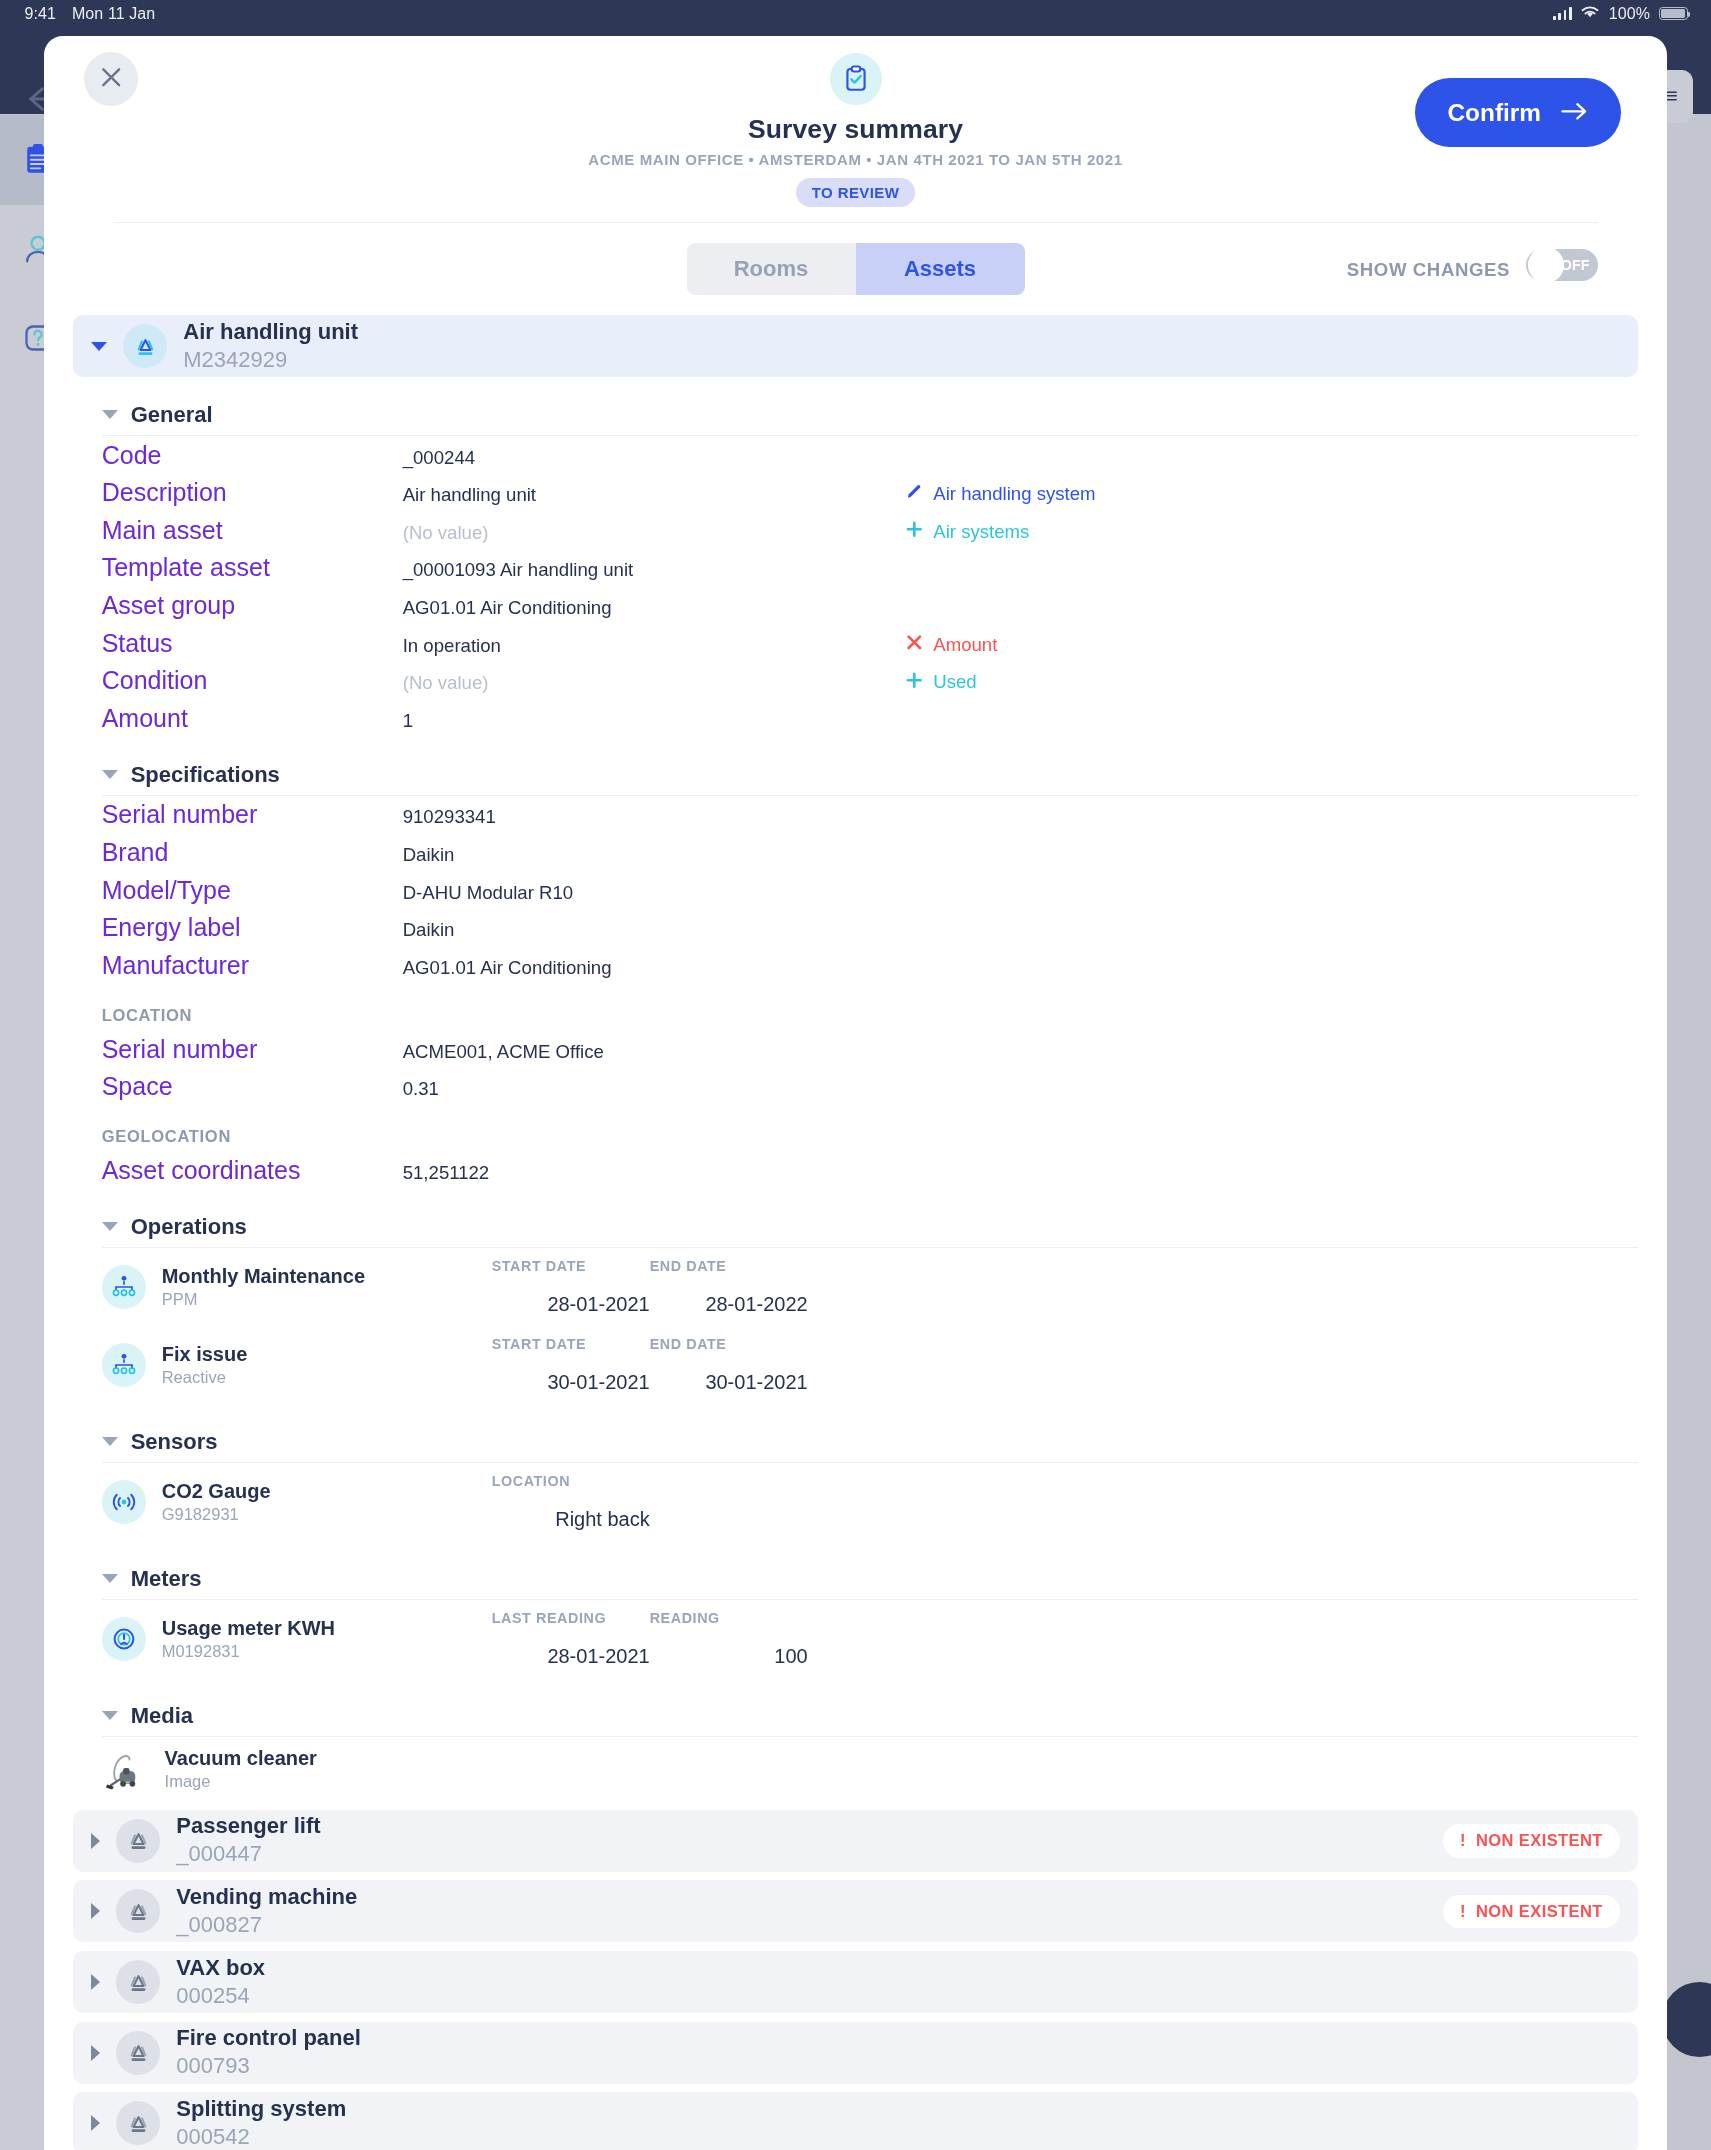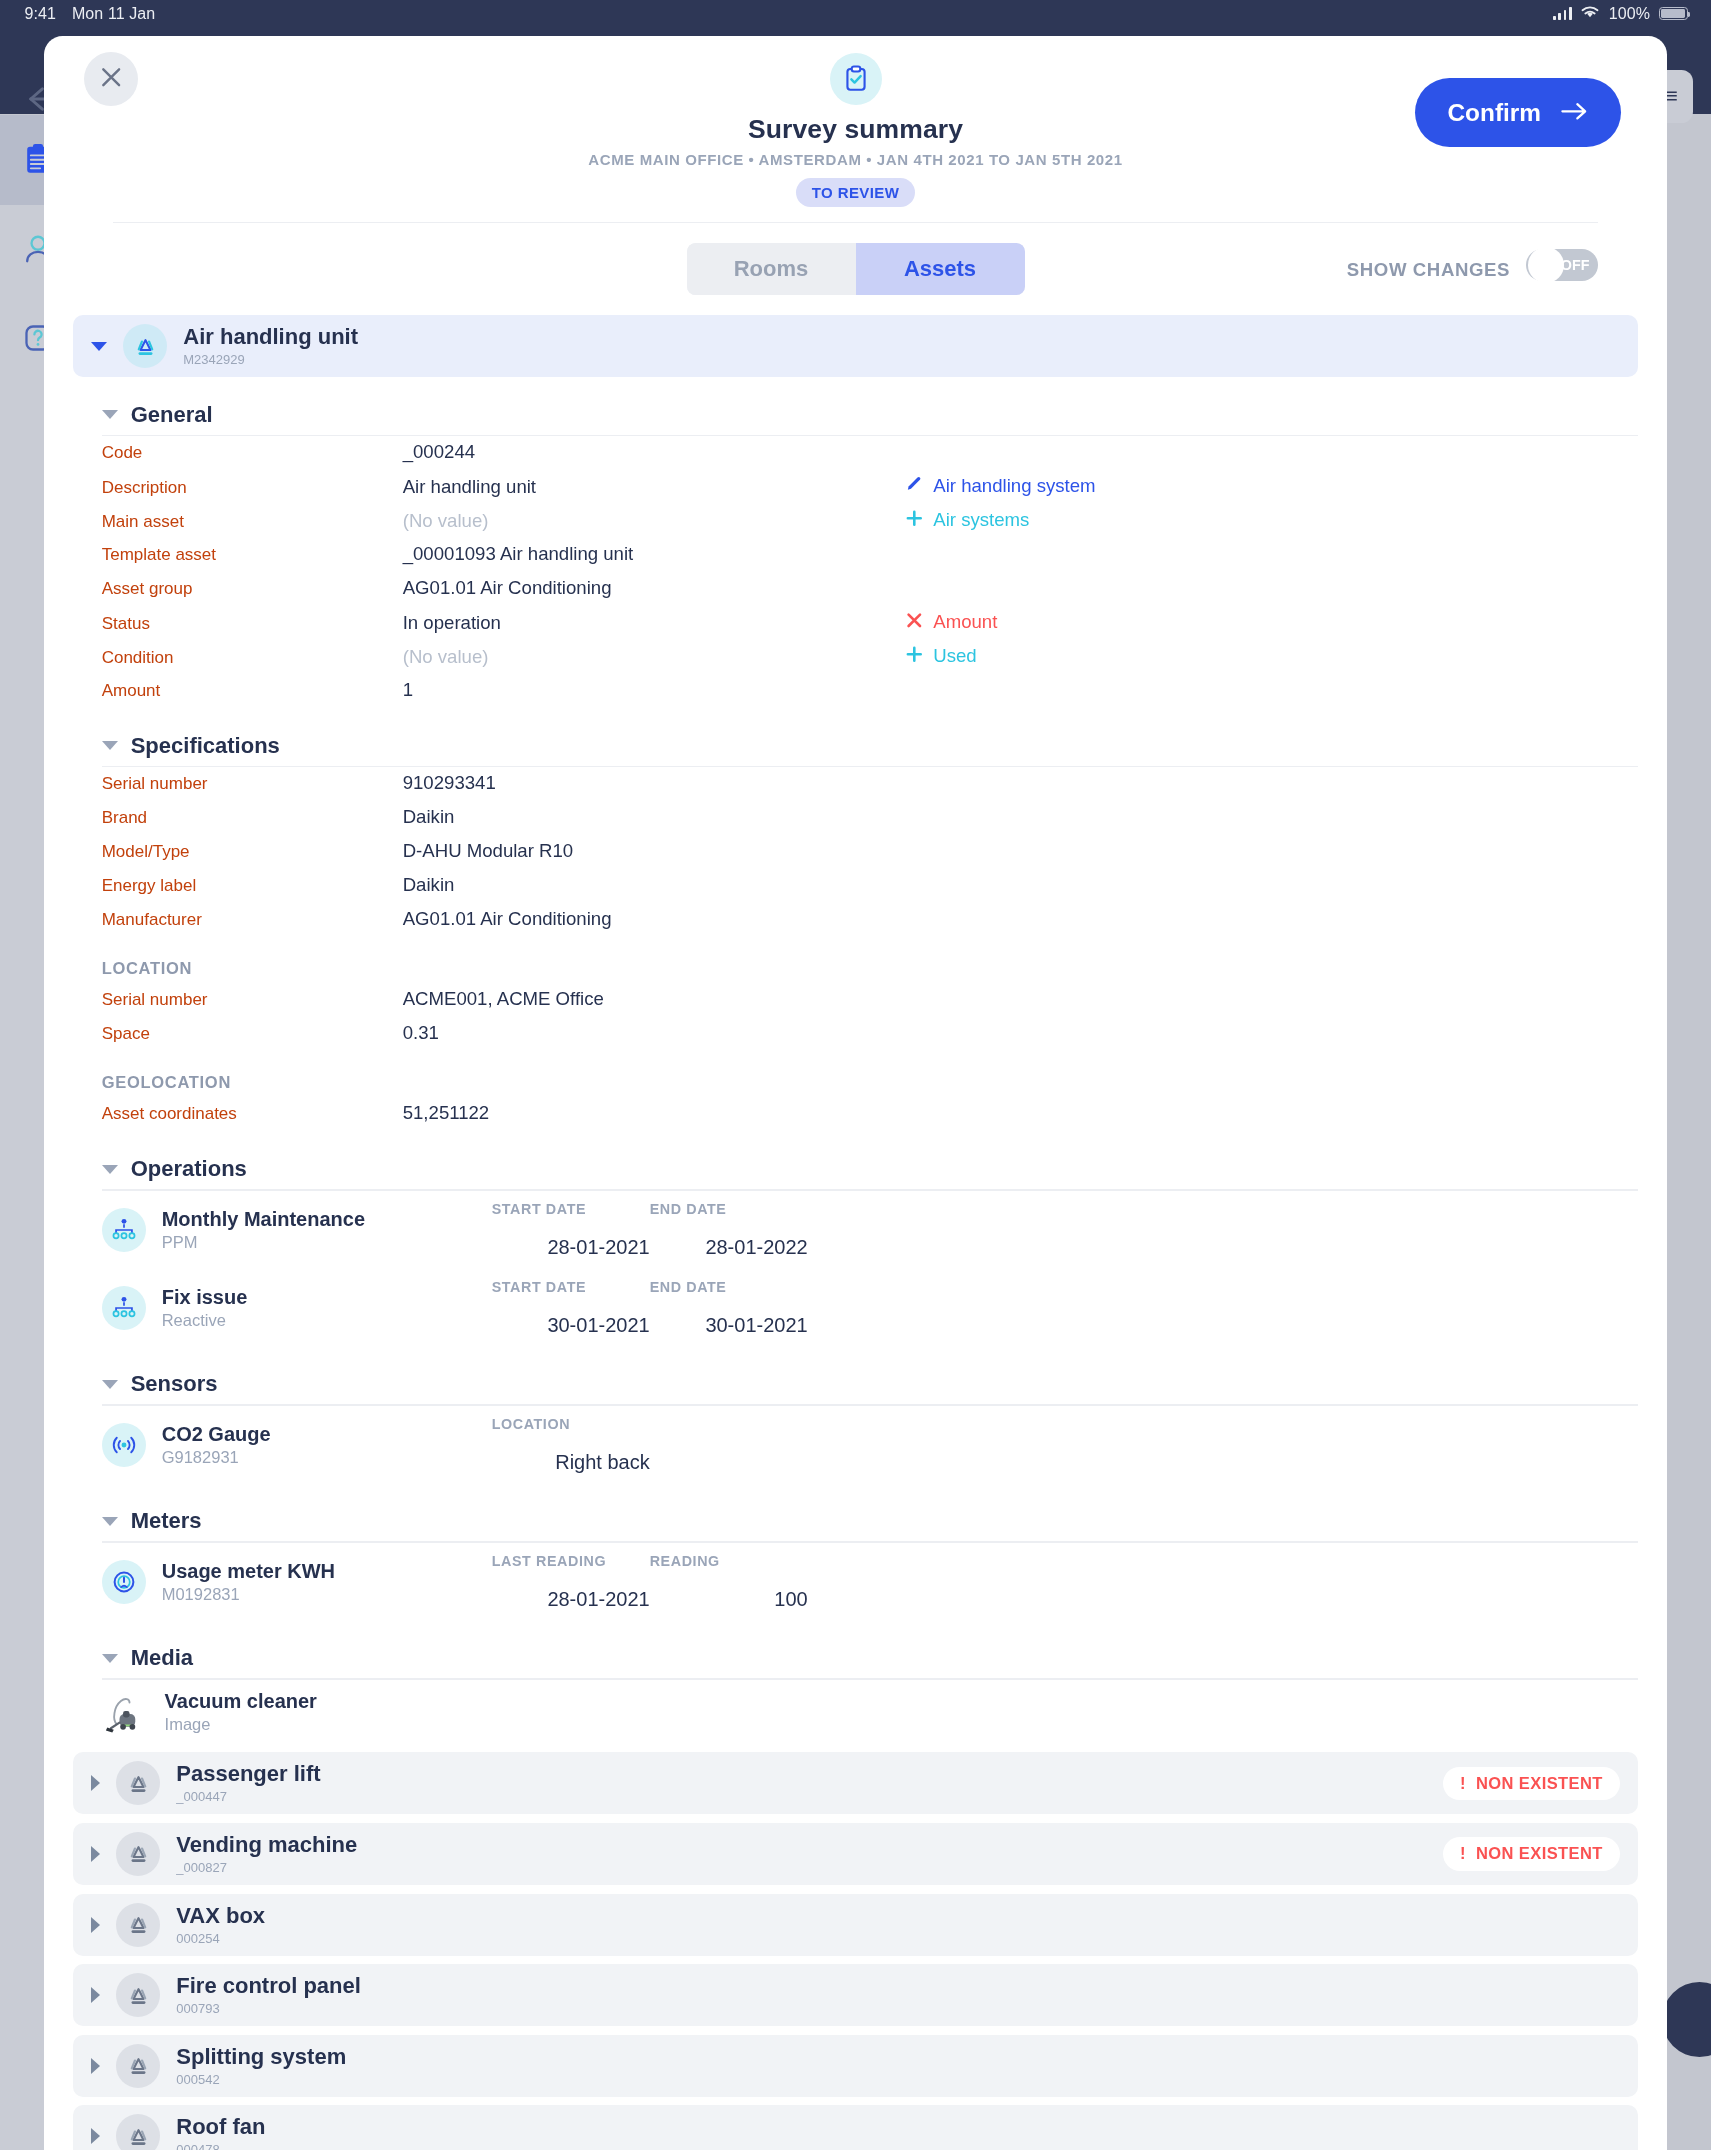--- a/index.html
+++ b/index.html
@@ -117,30 +117,30 @@
   .caret { width: 0; height: 0; flex: none; }
   .caret.down { border-left: 8px solid transparent; border-right: 8px solid transparent; border-top: 9.3px solid #2d53e8; }
   .caret.down.gray { border-top-color: #9aa5b8; }
   .caret.right { border-top: 8px solid transparent; border-bottom: 8px solid transparent; border-left: 9.3px solid #7b899f; }
   .asset-avatar {
     width: 44px; height: 44px; border-radius: 50%; background: #cfeaf6; flex: none;
     display:flex; align-items:center; justify-content:center;
   }
   .asset-avatar.gray { background: #dde0e6; }
   .asset-name { font-size: 22px; font-weight: 700; color: #26314f; line-height: 1.1; }
-  .asset-code { font-size: 13px; color: #9aa5b8; margin-top: 2.9px; }
+  .asset-code { font-size: 22px; color: #9aa5b8; margin-top: 2.9px; }
 
   .section { margin: 0 7.2px; }
   .section-head { display:flex; align-items:center; gap: 13px; padding: 24.4px 0 7.2px 29px; }
   .section-title { font-size: 22px; font-weight: 700; color: #26314f; }
   .section-rule { height: 1.4px; background: #eceef2; margin-left: 29px; }
 
   .rows { padding-left: 29px; }
   .row { display:flex; align-items: baseline; min-height: 34px; padding: 4.3px 0; }
-  .row .lbl { width: 301px; flex: none; font-size: 17px; color: #c2410c; }
+  .row .lbl { width: 301px; flex: none; font-size: 25px; color: #6d28d9; }
   .row .val { width: 502px; flex: none; font-size: 18.6px; color: #26314f; }
   .row .val.muted { color: #b7bfcc; }
   .row .chg { font-size: 18.6px; display:flex; align-items:center; gap: 10px; font-weight: 500; }
   .chg.edited { color: #2d53e8; }
   .chg.added  { color: #2cc4e0; }
   .chg.deleted{ color: #fa5252; }
 
   .subhead { font-size: 16.5px; color: #8e99ad; letter-spacing: 0.7px; font-weight: 600; padding: 21.5px 0 5.7px; }
 
   .listrow { display:flex; align-items:center; padding: 10px 0 10px 29px; }

